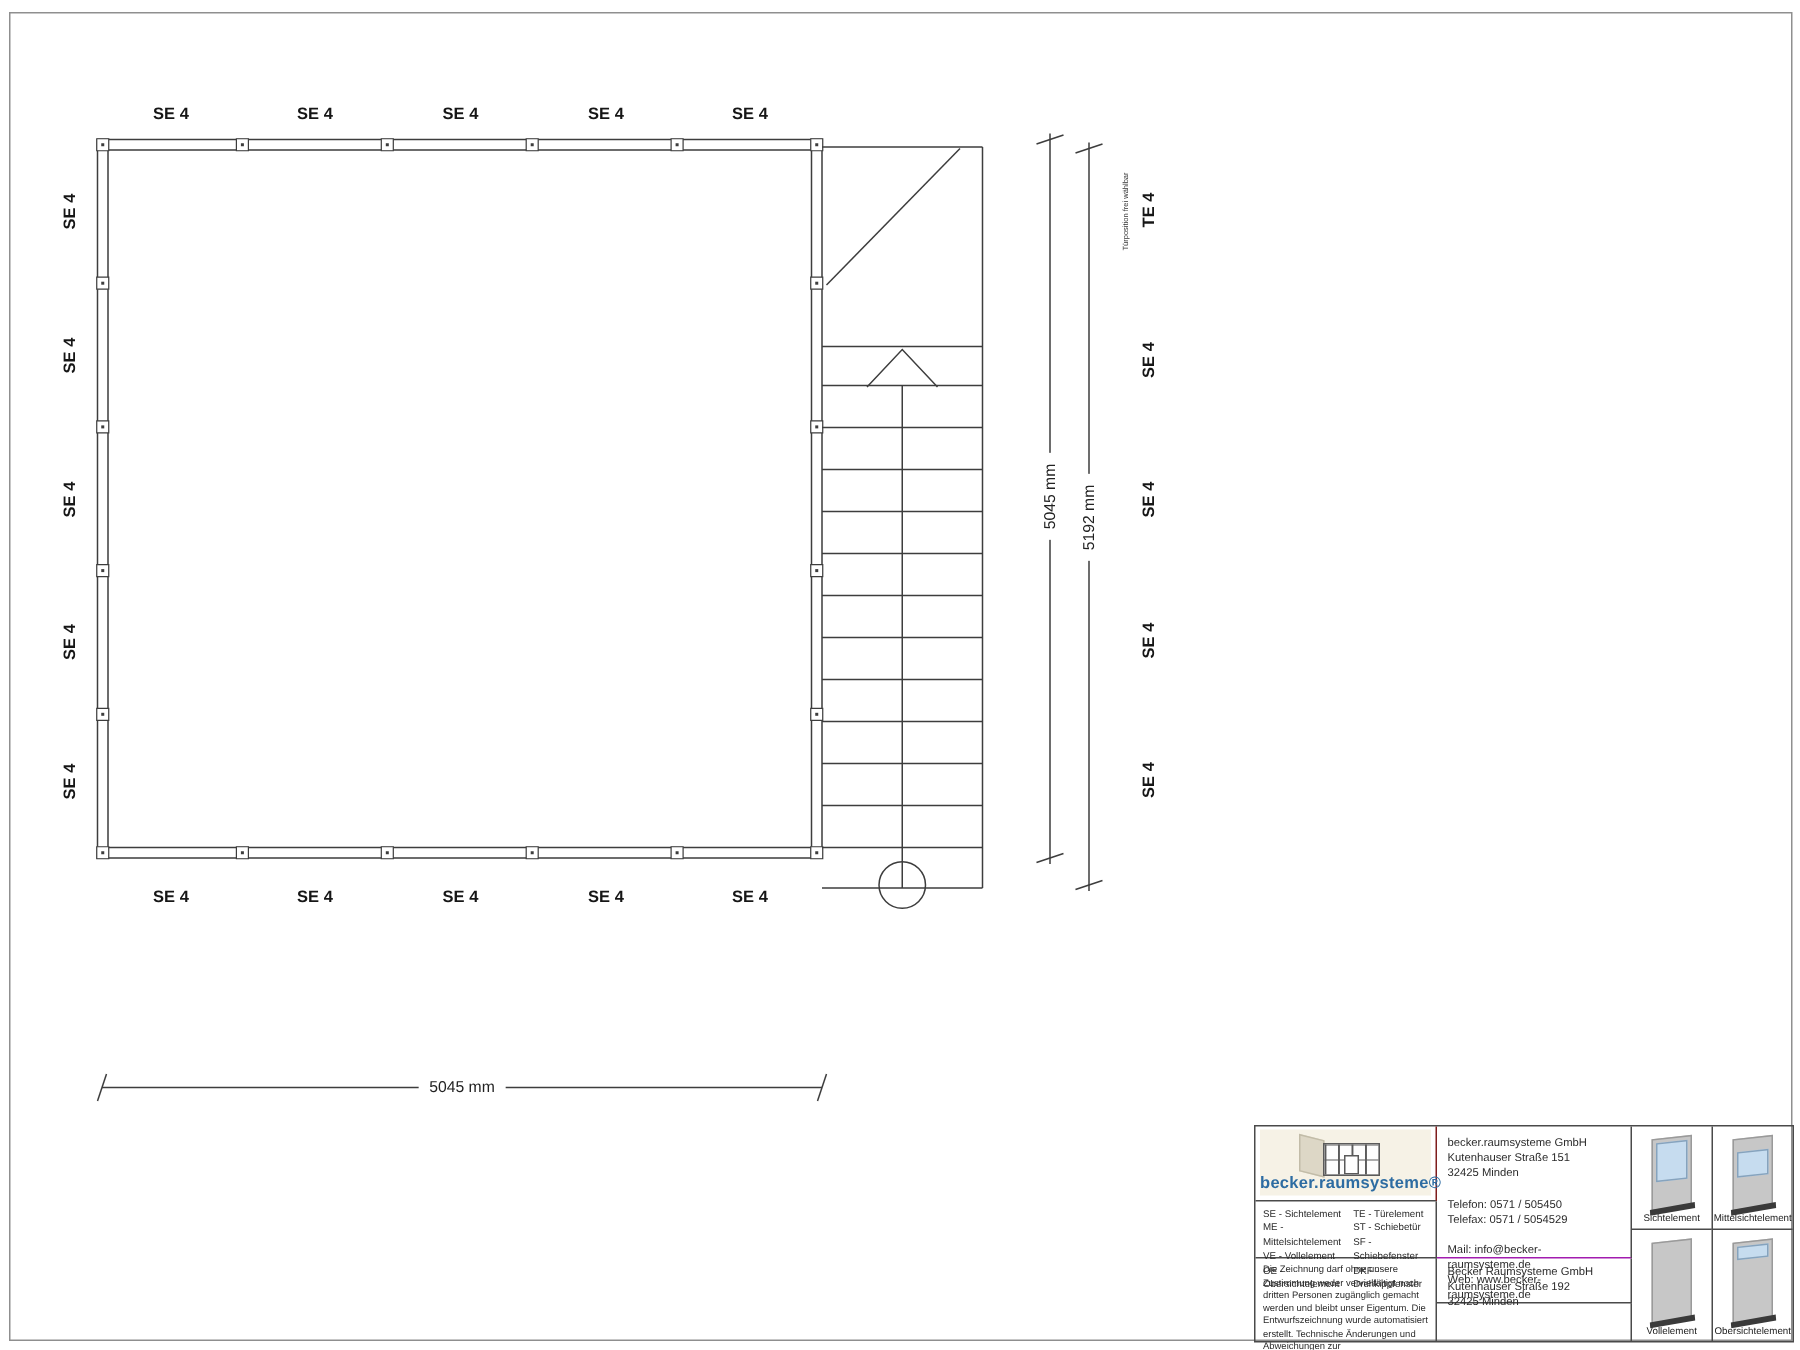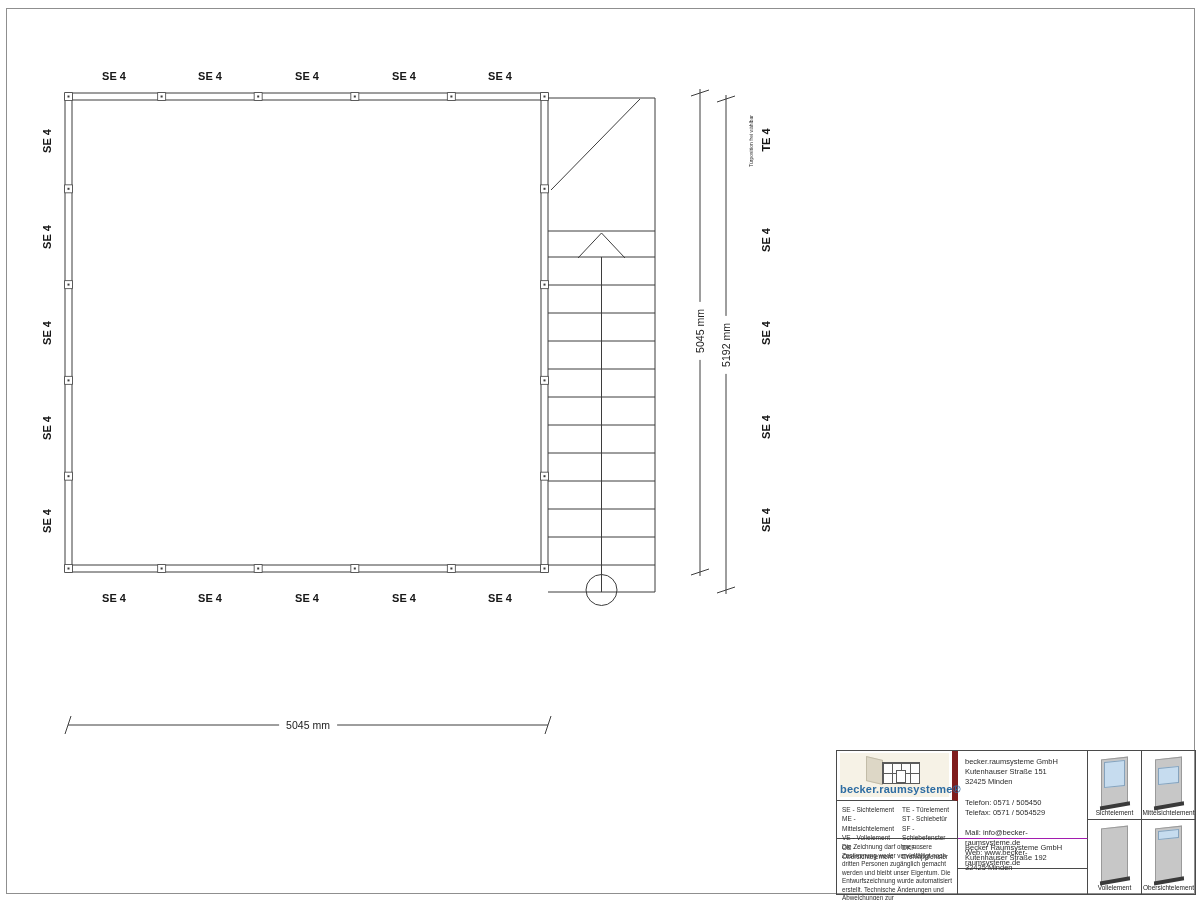--- a/index.html
+++ b/index.html
@@ -18,21 +18,21 @@
   .lbl.rot{transform:translate(-50%,-50%) rotate(-90deg);}
   .dim{position:absolute;font-size:10.5px;color:#222;background:#fff;
        padding:0 7px;white-space:nowrap;transform:translate(-50%,-50%);}
   .dim.rot{transform:translate(-50%,-50%) rotate(-90deg);}
   .door-note{position:absolute;font-size:5px;color:#333;white-space:nowrap;
        transform:translate(-50%,-50%) rotate(-90deg);}
   
   .tb{position:absolute;left:836px;top:750px;width:358px;height:143px;
       border:1px solid #4a4a4a;font-size:6.5px;color:#2b2b2b;}
   .tb .cell{position:absolute;box-sizing:border-box;}
-  .c-logo{left:0;top:0;width:121px;height:50px;border-right:6px solid #7f1d1d;
+  .c-logo{left:0;top:0;width:121px;height:50px;border-right:1px solid #7f1d1d;
           border-bottom:1px solid #4a4a4a;}
   .c-legend{left:0;top:50px;width:121px;height:38px;border-right:1px solid #4a4a4a;
           border-bottom:1px solid #4a4a4a;padding:4px 5px;}
   .c-disc{left:0;top:88px;width:121px;height:55px;border-right:1px solid #4a4a4a;
           padding:4px 5px;}
   .c-contact{left:121px;top:0;width:130px;height:88px;border-right:1px solid #4a4a4a;
           border-bottom:1px solid #a21caf;padding:6px 7px;font-size:7.5px;line-height:1.35;}
   .c-owner{left:121px;top:88px;width:130px;height:30px;border-right:1px solid #4a4a4a;
           border-bottom:1px solid #4a4a4a;padding:4px 7px;font-size:7.5px;line-height:1.35;}
   .c-empty{left:121px;top:118px;width:130px;height:25px;border-right:1px solid #4a4a4a;}

